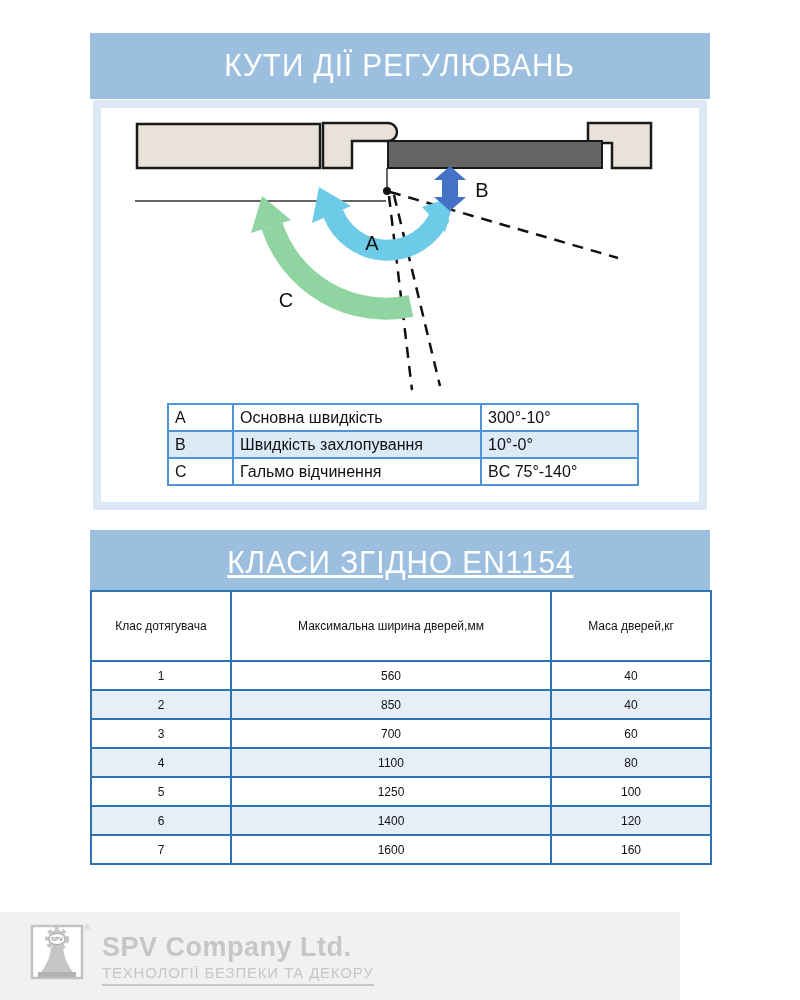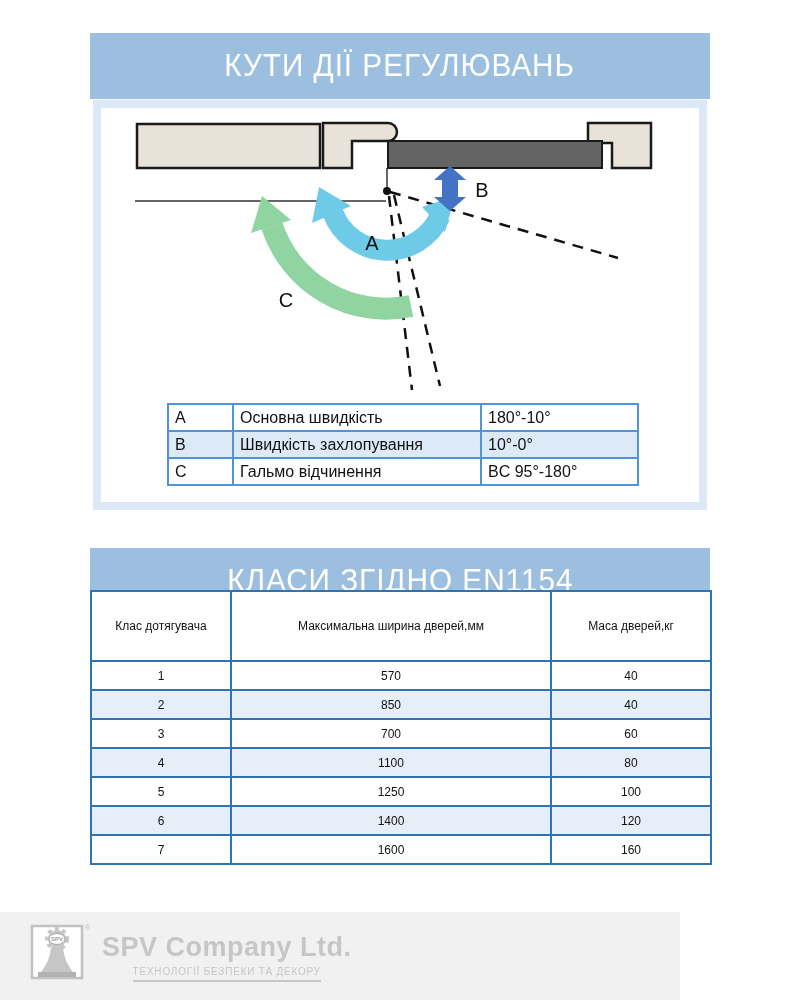--- a/index.html
+++ b/index.html
@@ -4,21 +4,21 @@
 <style>
   * { margin:0; padding:0; box-sizing:border-box; }
   html,body { width:800px; background:#ffffff; font-family:"Liberation Sans", sans-serif; }
   .page { position:relative; width:800px; height:1000px; background:#ffffff; overflow:hidden; }
 
   
   .sec-header { position:absolute; left:90px; width:620px; height:66px;
     background:#9cbfdf; color:#ffffff; display:flex; align-items:center; justify-content:center; }
   .sec-header .t { font-size:31px; letter-spacing:1px; transform:scaleX(0.96); white-space:nowrap; }
   #sec1-header { top:33px; }
-  #sec2-header { top:548px; }
+  #sec2-header { top:530px;text-decoration:underline; }
 
   
   .frame { position:absolute; left:93px; top:100px; width:614px; height:410px;
     border:8px solid #dce8f5; background:#ffffff; }
   .diagram-svg { position:absolute; left:0; top:0; }
 
   
   .mini-table { position:absolute; left:66px; top:295px; width:470px; height:81px;
     border-collapse:collapse; table-layout:fixed; font-size:16px; color:#111; }
   .mini-table td { border:2px solid #4f94d8; height:27px; padding:0 6px; text-align:left; background:#ffffff; }
@@ -26,25 +26,25 @@
 
   
   .big-table { position:absolute; left:90px; top:590px; width:620px;
     border-collapse:collapse; table-layout:fixed; font-size:12px; color:#111; }
   .big-table th { border:2px solid #2e74b5; height:70px; font-weight:normal; text-align:center;
     background:#ffffff; padding:0 8px; line-height:1.35; }
   .big-table td { border:2px solid #2e74b5; height:29px; text-align:center; background:#ffffff; }
   .big-table tr.alt td { background:#e6eef8; }
 
   
-  .footer { position:absolute; left:0; top:912px; width:680px; height:88px; background:#f1f1f1;text-align:center; }
+  .footer { position:absolute; left:0; top:912px; width:680px; height:88px; background:#f1f1f1; }
   .spv { position:absolute; left:30px; top:10px; display:flex; align-items:flex-start; }
   .spv-text { margin-left:10px; margin-top:12px; }
   .spv-name { font-size:27px; font-weight:bold; color:#c6c6c6; letter-spacing:0.5px; line-height:1.0; }
-  .spv-tagline { font-size:10px; color:#c6c6c6; letter-spacing:0.8px; padding-bottom:3px;
+  .spv-tagline { font-size:15px; color:#c6c6c6; letter-spacing:0.8px; padding-bottom:3px;
     border-bottom:2px solid #c6c6c6; margin-top:3px; display:inline-block; }
   .ryobi { position:absolute; right:22px; top:18px; color:#c6c6c6; }
   .ryobi .word { font-size:57px; font-weight:bold; letter-spacing:-1px;
     display:inline-block; transform:scaleX(1.08); transform-origin:right; }
   .ryobi .reg { font-size:13px; vertical-align:baseline; position:relative; top:6px; left:2px; }
 
   .diag-label { font-size:20px; fill:#111; }
 </style>
 </head>
 <body>
@@ -90,31 +90,31 @@
     <table class="mini-table">
       <colgroup>
           <col style="width:65px">
           <col style="width:248px">
           <col style="width:157px">
         </colgroup>
       <tbody>
         <tr>
           <td>A</td>
           <td>Основна швидкість</td>
-          <td>180°-10°</td>
+          <td>300°-10°</td>
         </tr>
         <tr class="alt">
           <td>B</td>
           <td>Швидкість захлопування</td>
           <td>10°-0°</td>
         </tr>
         <tr>
           <td>C</td>
           <td>Гальмо відчинення</td>
-          <td>BC 95°-180°</td>
+          <td>BC 75°-140°</td>
         </tr>
       </tbody>
     </table>
   </div>
 
   <div class="sec-header" id="sec2-header">
     <span class="t">КЛАСИ ЗГІДНО EN1154</span>
   </div>
 
   <table class="big-table">
@@ -126,21 +126,21 @@
     <thead>
       <tr>
         <th>Клас дотягувача</th>
         <th>Максимальна ширина дверей,мм</th>
         <th>Маса дверей,кг</th>
       </tr>
     </thead>
     <tbody>
       <tr>
         <td>1</td>
-        <td>570</td>
+        <td>560</td>
         <td>40</td>
       </tr>
       <tr class="alt">
         <td>2</td>
         <td>850</td>
         <td>40</td>
       </tr>
       <tr>
         <td>3</td>
         <td>700</td>

